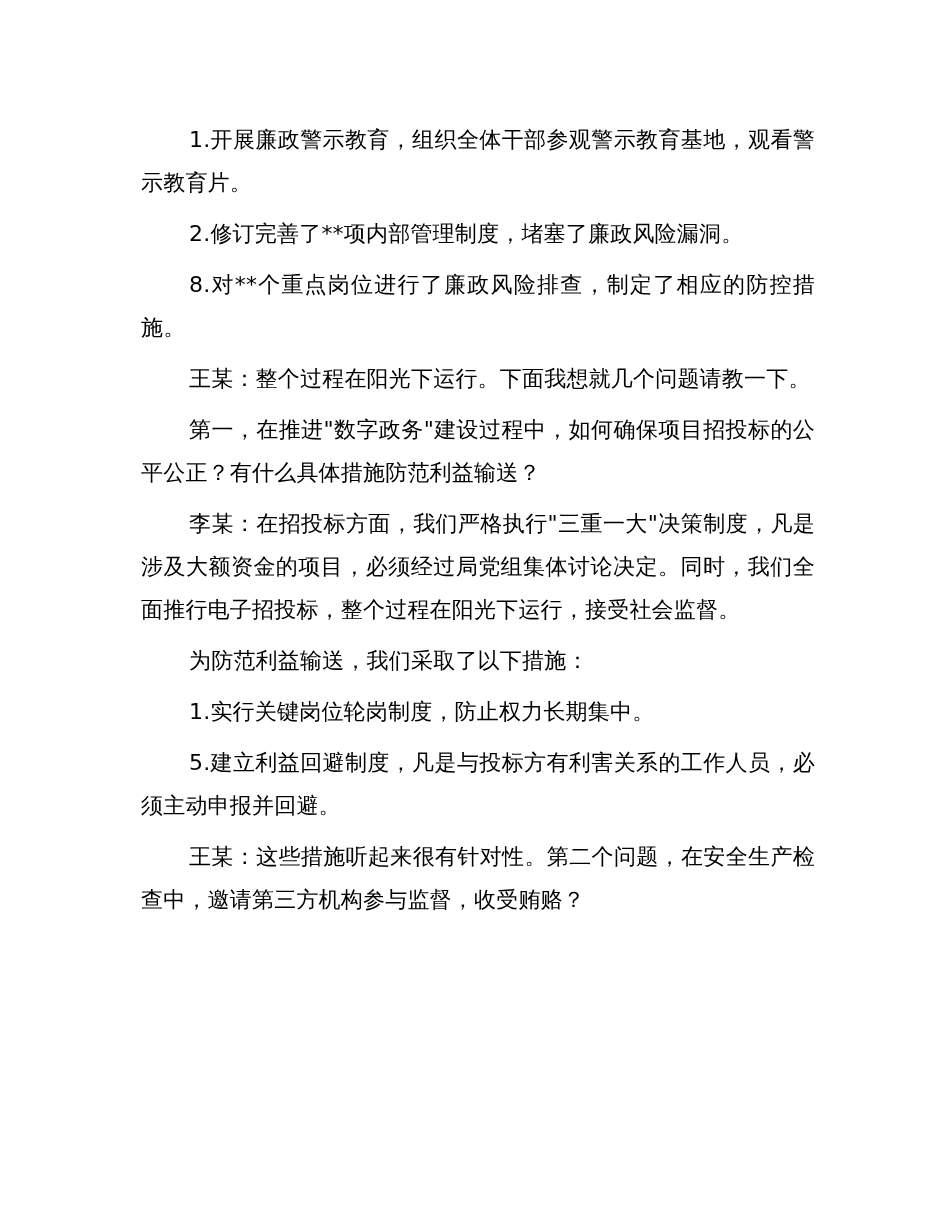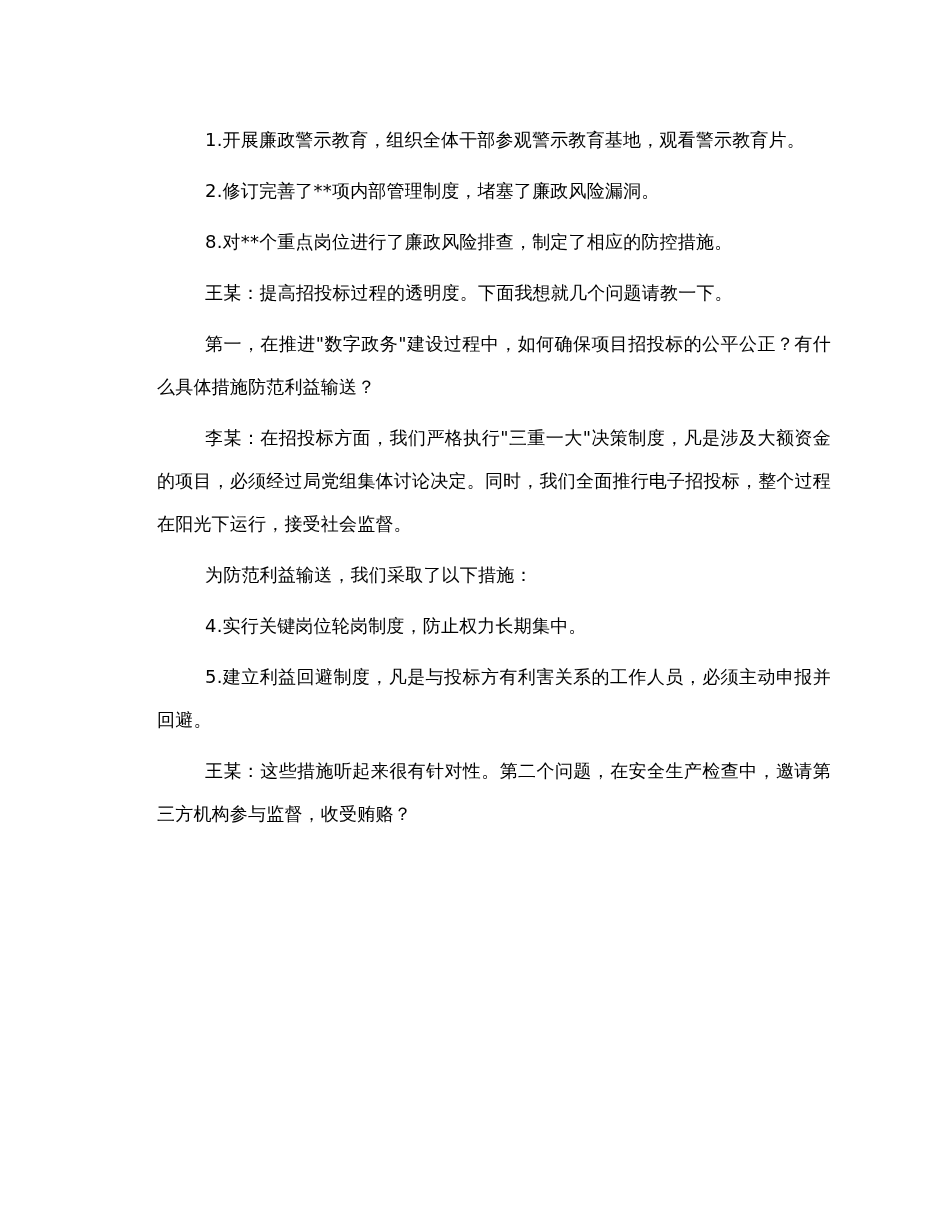--- a/index.html
+++ b/index.html
@@ -13,39 +13,38 @@
       overflow: hidden;
       position: relative;
     }
     .page {
       position: absolute;
       left: 141px;
       top: 118px;
       width: 674px;
       color: #000000;
       font-family: "DejaVu Sans", "Liberation Sans", sans-serif;
-      font-size: 18px;
+      font-size: 22px;
       line-height: 43px;
-      margin-left: 16px;
     }
     .para {
       margin: 0 0 8px 0;
       text-indent: 48px;
       text-align: justify;
       word-break: break-all;
       letter-spacing: 0.2px;
     }
   </style>
 </head>
 <body>
 
 <div class="page">
   <p class="para">1.开展廉政警示教育，组织全体干部参观警示教育基地，观看警示教育片。</p>
   <p class="para">2.修订完善了**项内部管理制度，堵塞了廉政风险漏洞。</p>
   <p class="para">8.对**个重点岗位进行了廉政风险排查，制定了相应的防控措施。</p>
-  <p class="para">王某：提高招投标过程的透明度。下面我想就几个问题请教一下。</p>
+  <p class="para">王某：整个过程在阳光下运行。下面我想就几个问题请教一下。</p>
   <p class="para">第一，在推进"数字政务"建设过程中，如何确保项目招投标的公平公正？有什么具体措施防范利益输送？</p>
   <p class="para">李某：在招投标方面，我们严格执行"三重一大"决策制度，凡是涉及大额资金的项目，必须经过局党组集体讨论决定。同时，我们全面推行电子招投标，整个过程在阳光下运行，接受社会监督。</p>
   <p class="para">为防范利益输送，我们采取了以下措施：</p>
-  <p class="para">4.实行关键岗位轮岗制度，防止权力长期集中。</p>
+  <p class="para">1.实行关键岗位轮岗制度，防止权力长期集中。</p>
   <p class="para">5.建立利益回避制度，凡是与投标方有利害关系的工作人员，必须主动申报并回避。</p>
   <p class="para">王某：这些措施听起来很有针对性。第二个问题，在安全生产检查中，邀请第三方机构参与监督，收受贿赂？</p>
 </div>
 
 </body></html>

